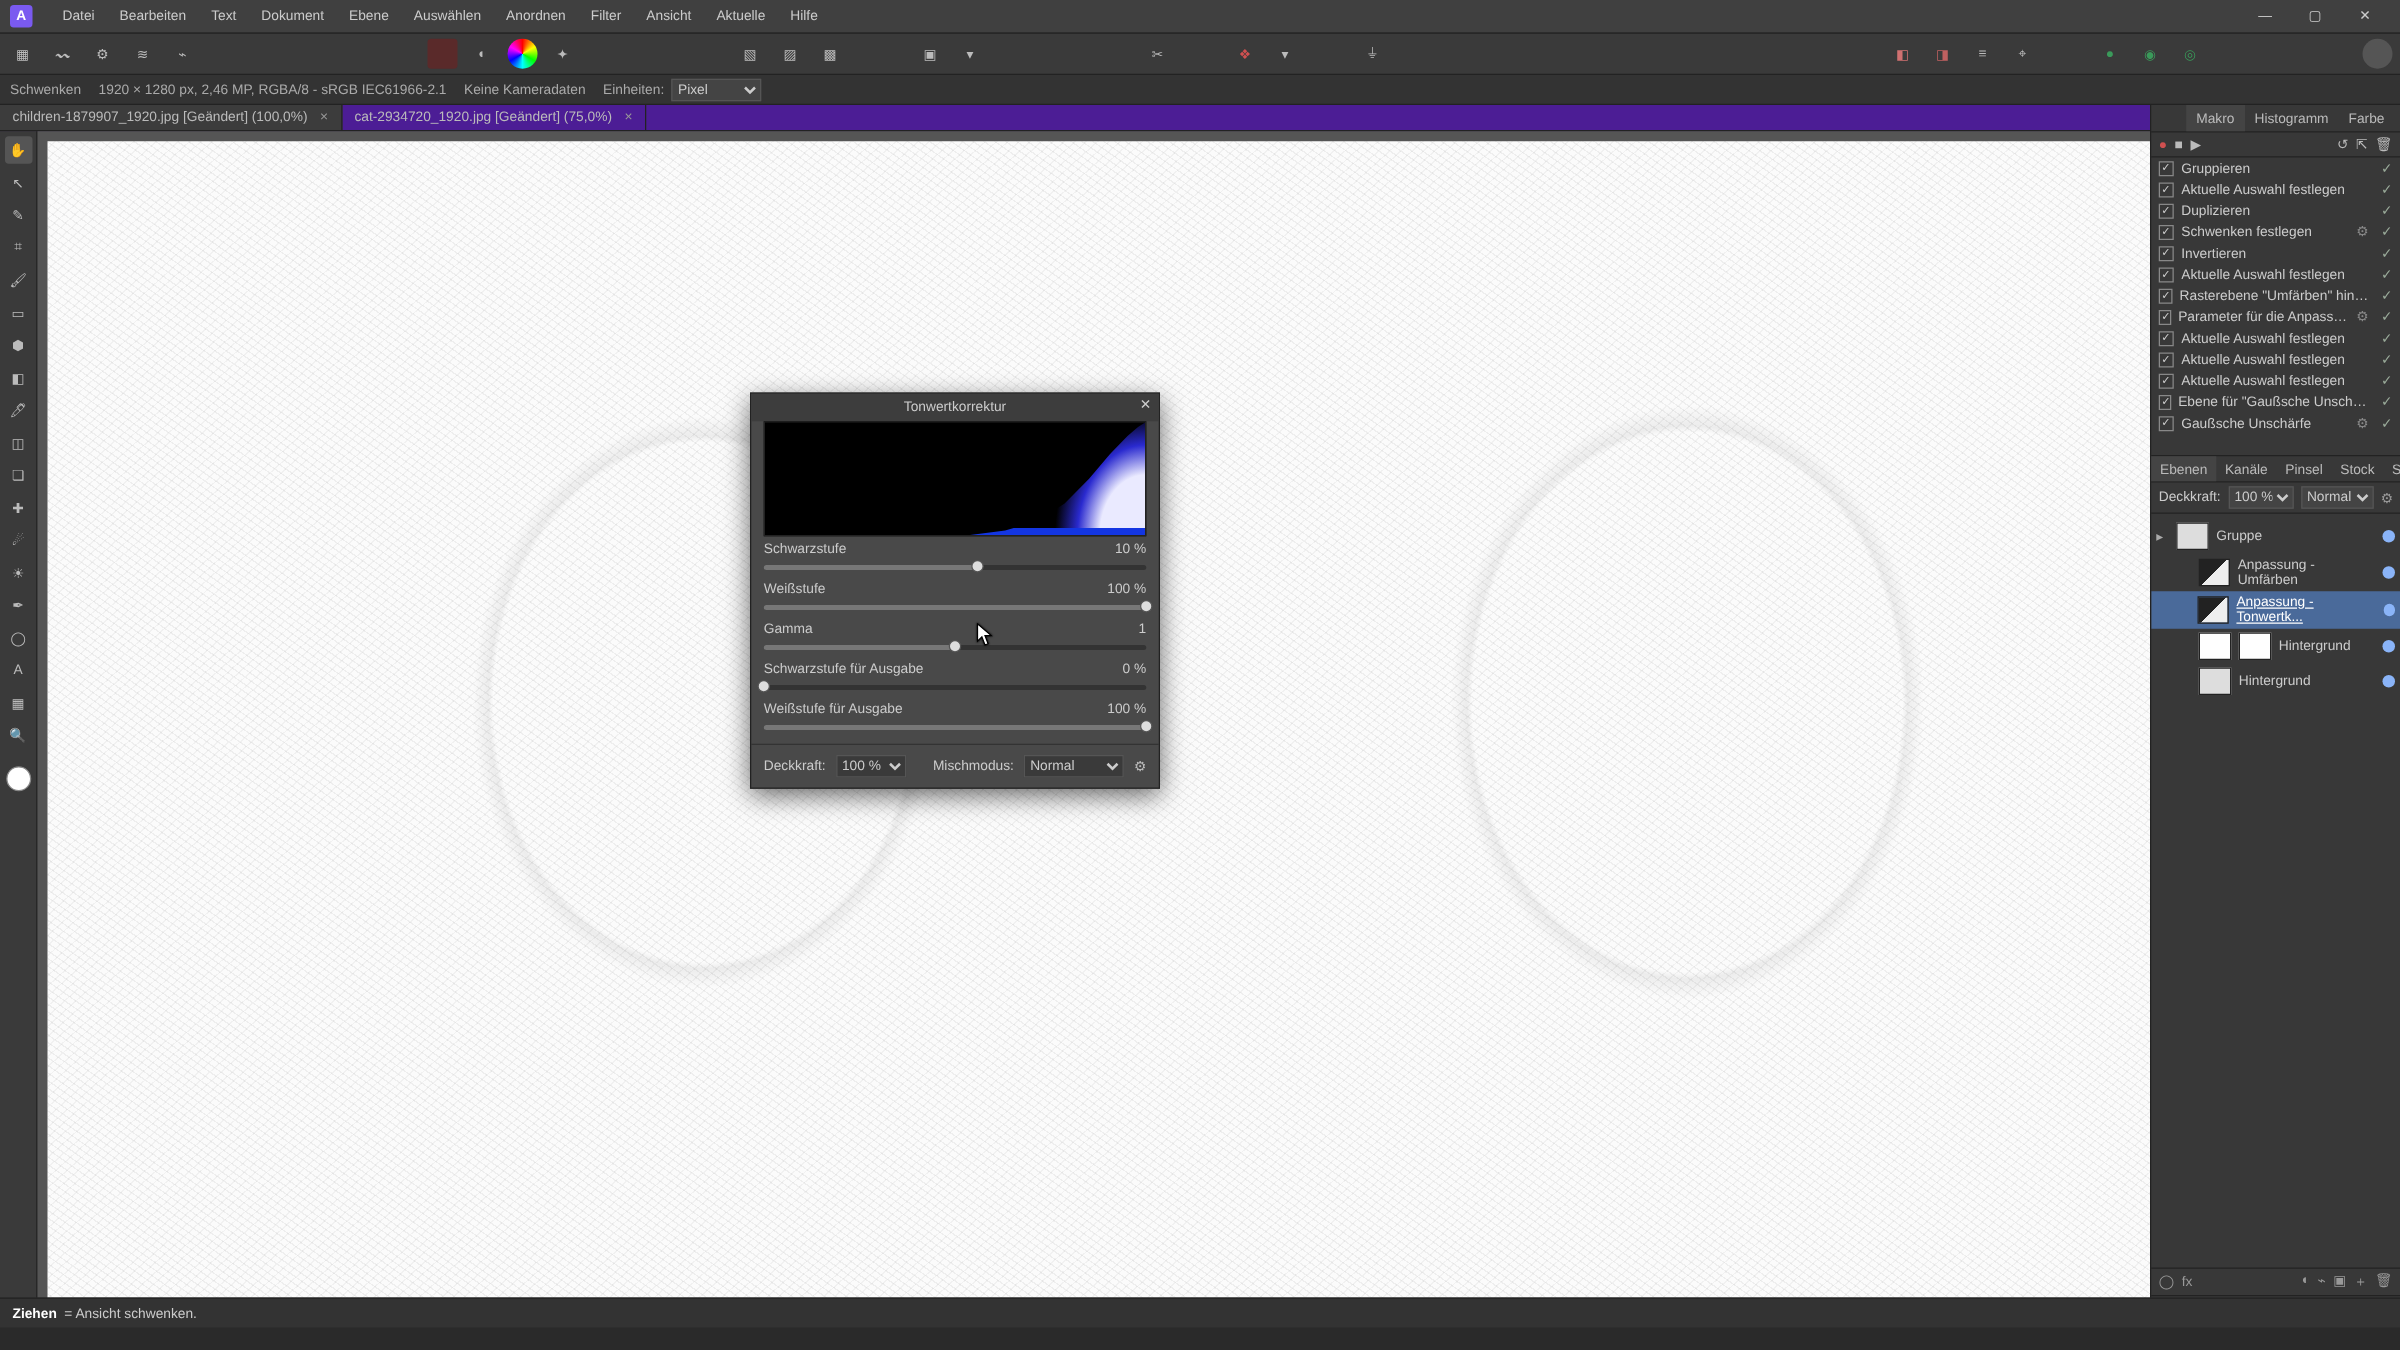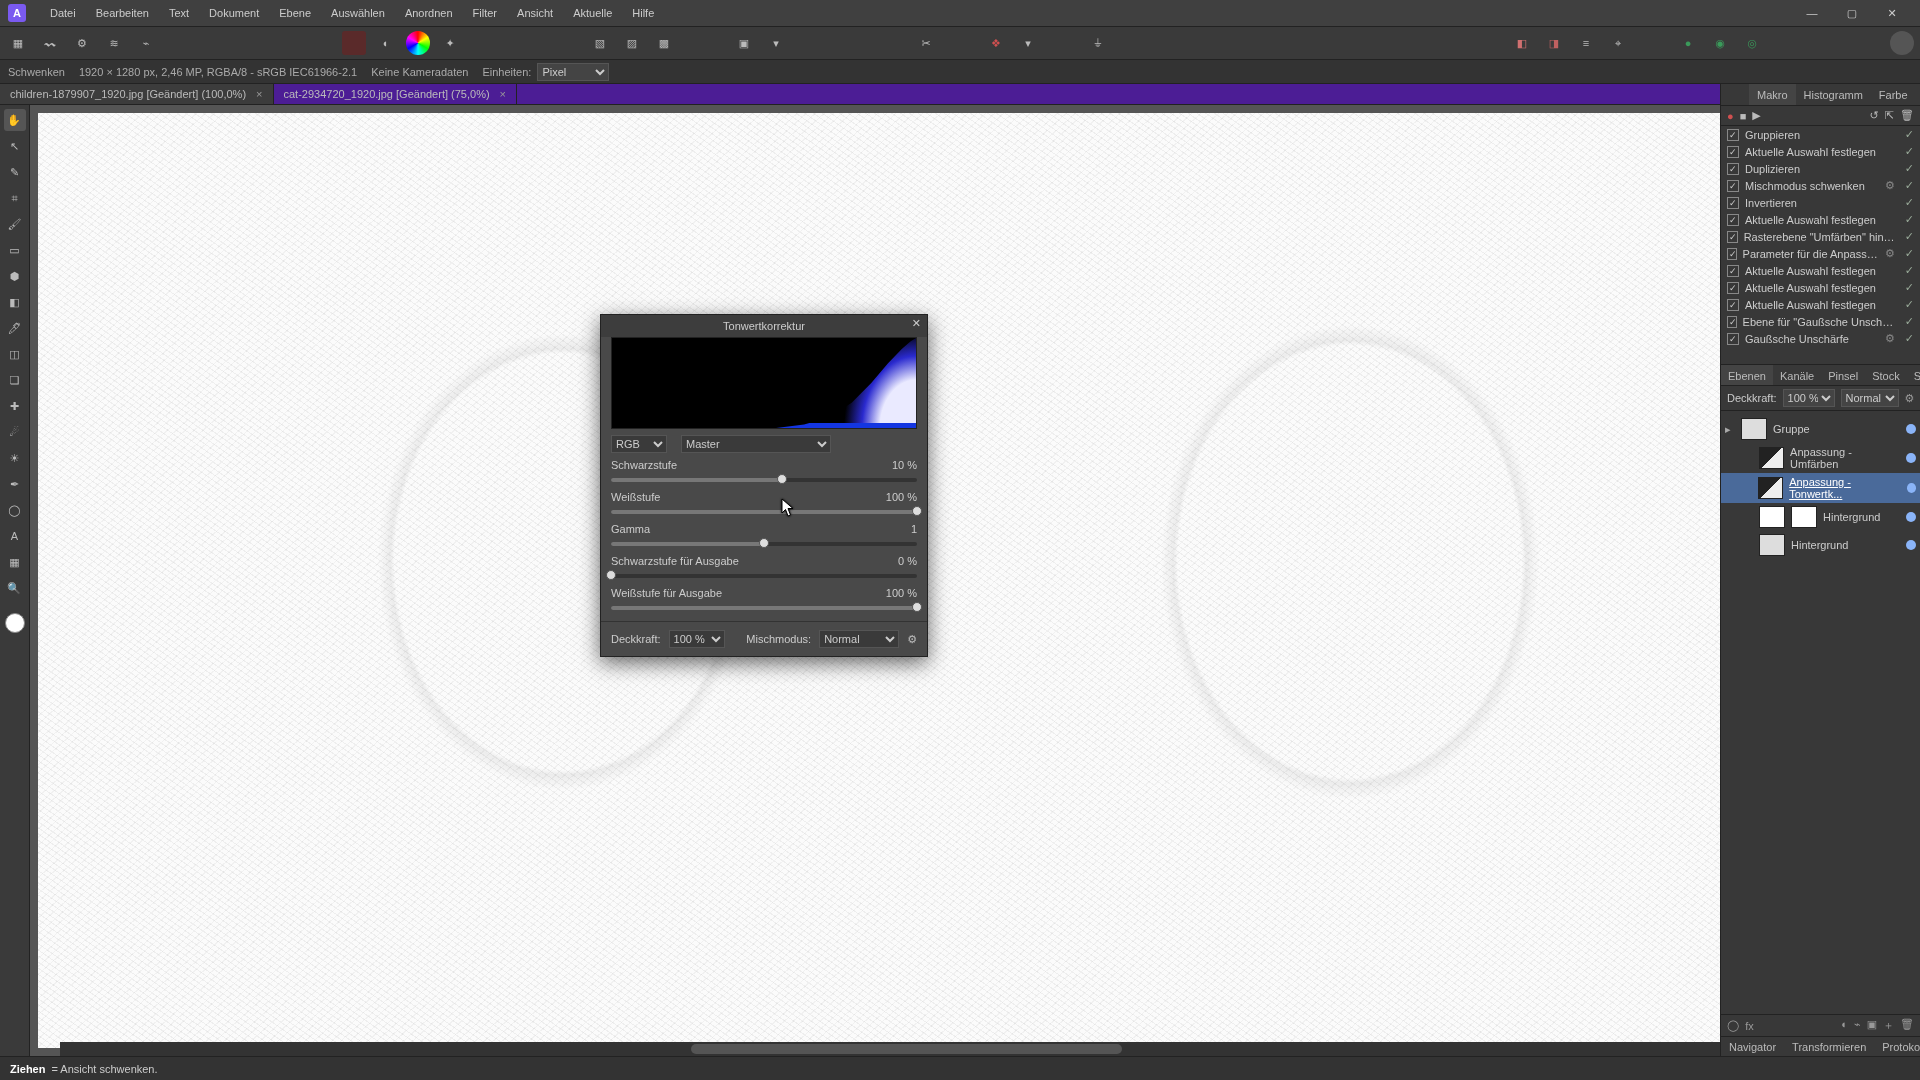--- a/index.html
+++ b/index.html
@@ -81,21 +81,21 @@
 .layer .vis { margin-left:auto; width:10px;height:10px; border-radius:50%; background:#8ab4f8; }
 .layer.indent1 { padding-left:22px; }
 
 .layer-bottom { height:22px; border-top:1px solid #222; display:flex; align-items:center; gap:6px; padding:0 6px; color:#999; }
 .layer-bottom .r { margin-left:auto; display:flex; gap:6px;}
 
 .bottom-tabs { height:20px; border-top:1px solid #222; display:flex; }
 .bottom-tabs .ptab { padding:0 8px; line-height:20px; color:#bbb; }
 
 
-.statusbar { position:absolute; bottom:0; left:0; right:0; height:24px; background:#333; border-top:1px solid #222; display:flex; align-items:center; padding:0 10px; color:#ccc; gap:6px;}
+.statusbar { position:absolute; bottom:18px; left:0; right:0; height:24px; background:#333; border-top:1px solid #222; display:flex; align-items:center; padding:0 10px; color:#ccc; gap:6px;}
 .statusbar b { color:#fff; }
 
 
 .dialog { position:absolute; left:600px; top:314px; width:328px; background:#494949; border:1px solid #222; box-shadow:0 6px 20px rgba(0,0,0,0.6); color:#ccc; }
 .dialog .titlebar { height:22px; background:#3d3d3d; display:flex; align-items:center; justify-content:center; position:relative; }
 .dialog .titlebar .close { position:absolute; right:6px; top:2px; color:#ccc; }
 .dialog .dbtns { display:flex; gap:12px; padding:5px 10px; }
 .dialog .dbtns .r { margin-left:auto; display:flex; gap:12px; }
 .dialog .histo { margin:0 10px; height:92px; background:#000; border:1px solid #222; position:relative; overflow:hidden;}
 .dialog .histo .curve { position:absolute; right:0; bottom:0; width:46%; height:100%; background: linear-gradient(to top,#1436e2 0 6%, transparent 6%), radial-gradient(120px 160px at 100% 100%, #eaeaff 0 30%, #2a2acf 45%, transparent 60%); clip-path: polygon(0 100%,20% 96%,38% 88%,54% 72%,68% 50%,80% 28%,90% 12%,96% 4%,100% 0,100% 100%);}
@@ -260,21 +260,21 @@
         <span style="overflow: hidden; text-overflow: ellipsis; white-space: nowrap;">Aktuelle Auswahl festlegen</span>
         <span style="margin-left: auto; color: rgb(153, 170, 153);">✓</span>
       </div>
       <div class="makro-row">
         <span class="chk"></span>
         <span style="overflow: hidden; text-overflow: ellipsis; white-space: nowrap;">Duplizieren</span>
         <span style="margin-left: auto; color: rgb(153, 170, 153);">✓</span>
       </div>
       <div class="makro-row">
         <span class="chk"></span>
-        <span style="overflow: hidden; text-overflow: ellipsis; white-space: nowrap;">Mischmodus schwenken</span>
+        <span style="overflow: hidden; text-overflow: ellipsis; white-space: nowrap;">Schwenken festlegen</span>
         <span class="gear">⚙</span>
         <span style="margin-left: 4px; color: rgb(153, 170, 153);">✓</span>
       </div>
       <div class="makro-row">
         <span class="chk"></span>
         <span style="overflow: hidden; text-overflow: ellipsis; white-space: nowrap;">Invertieren</span>
         <span style="margin-left: auto; color: rgb(153, 170, 153);">✓</span>
       </div>
       <div class="makro-row">
         <span class="chk"></span>
@@ -391,24 +391,20 @@
 </div>
 
 <div class="dialog">
   <div class="titlebar">
     <span>Tonwertkorrektur</span>
     <span class="close">✕</span>
   </div>
   <div class="histo">
       <div class="curve"></div>
     </div>
-  <div class="selrow">
-    <select style="width:56px"><option>RGB</option></select>
-    <select style="width:150px"><option>Master</option></select>
-  </div>
   <div id="sliders">
       <div class="slrow">
         <div class="lbl">
           <span>Schwarzstufe</span>
           <span>10 %</span>
         </div>
         <div class="slider">
           <div class="track"></div>
           <div class="trackfill" style="width: 56%;"></div>
           <div class="knob" style="left: 56%;"></div>

